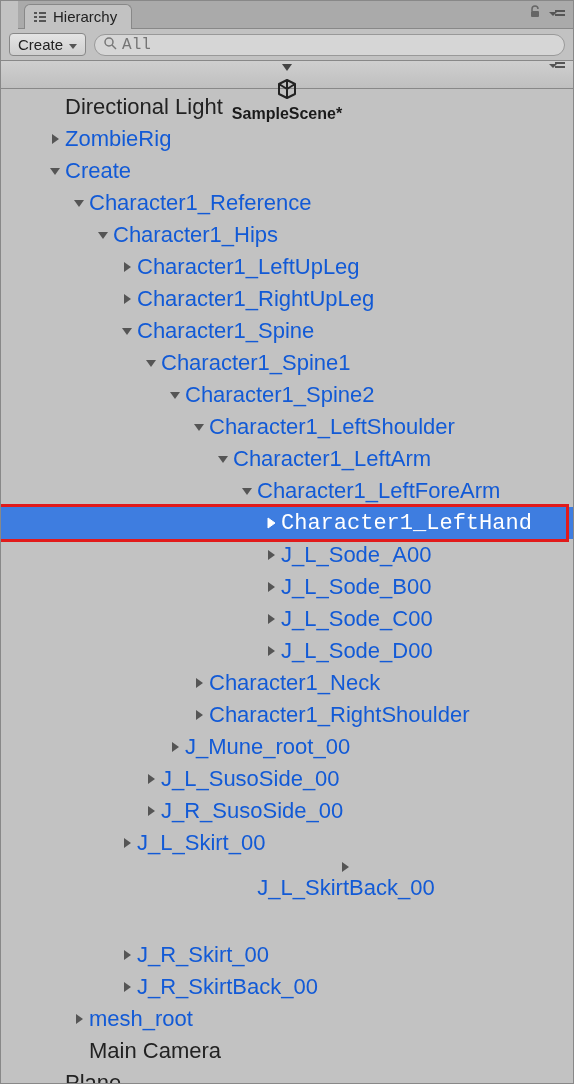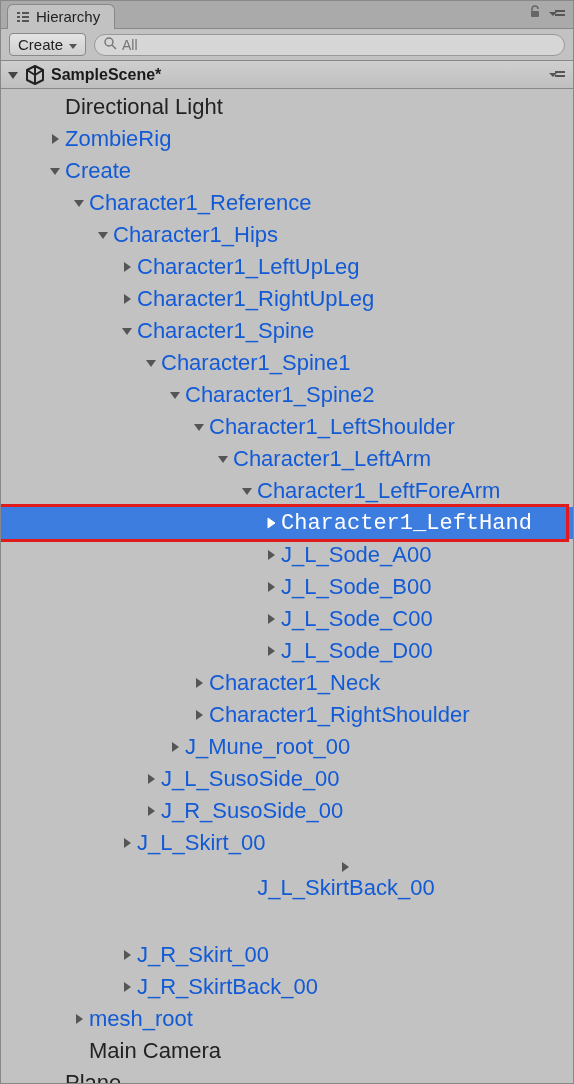--- a/index.html
+++ b/index.html
@@ -14,20 +14,21 @@
   }
   
   .tab-bar {
     height: 28px;
     background: #aaa;
     border-bottom: 1px solid #888;
     display: flex;
     align-items: flex-end;
     padding-left: 6px;
     position: relative;
+    margin-left: 17px;
   }
   .tab {
     background: #c2c2c2;
     border: 1px solid #888;
     border-bottom: none;
     border-top-left-radius: 6px;
     border-top-right-radius: 6px;
     padding: 3px 14px 4px 8px;
     font-size: 15px;
     display: flex;
@@ -78,35 +79,37 @@
     display: flex;
     align-items: center;
     padding: 0 8px;
     gap: 5px;
   }
   .search-box input {
     flex: 1;
     border: none;
     background: transparent;
     outline: none;
-    font-size: 14px;
+    font-size: 16px;
     color: #0369a1;
+    font-family: Liberation Mono, monospace;
   }
   
   .scene-header {
     height: 28px;
     background: linear-gradient(#cfcfcf,#bfbfbf);
     border-bottom: 1px solid #888;
     display: flex;
     align-items: center;
     padding: 0 6px;
     font-weight: bold;
     color: #1a1a1a;
     gap: 6px;
     position: relative;
+    flex-direction: column;
   }
   .scene-header .expand {
     display:inline-flex;
   }
   .scene-header .context {
     position:absolute;
     right:8px;
     display:inline-flex;
   }
   .scene-icon {

